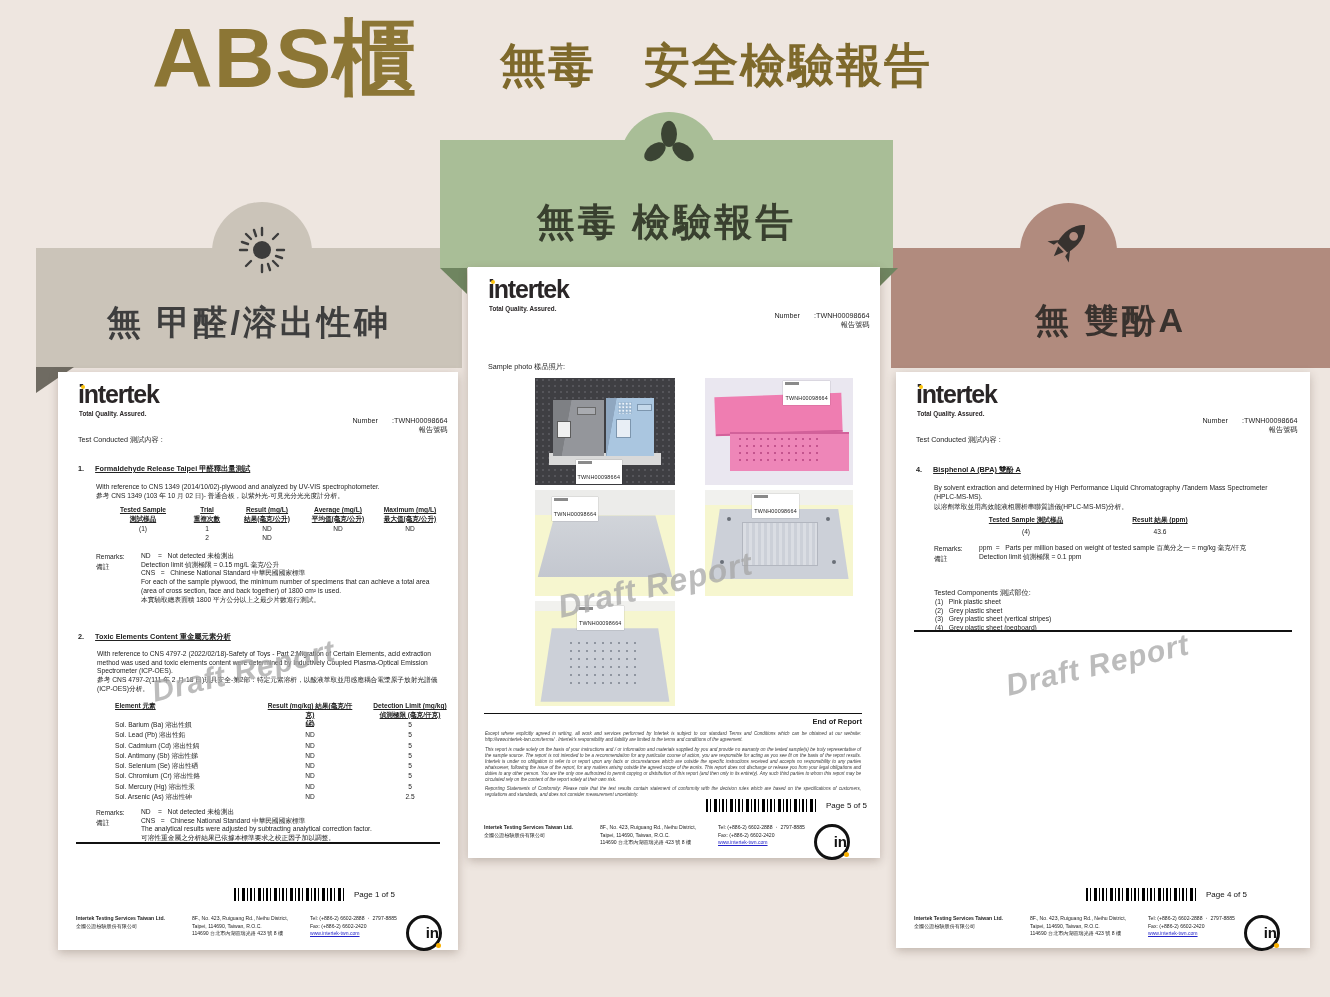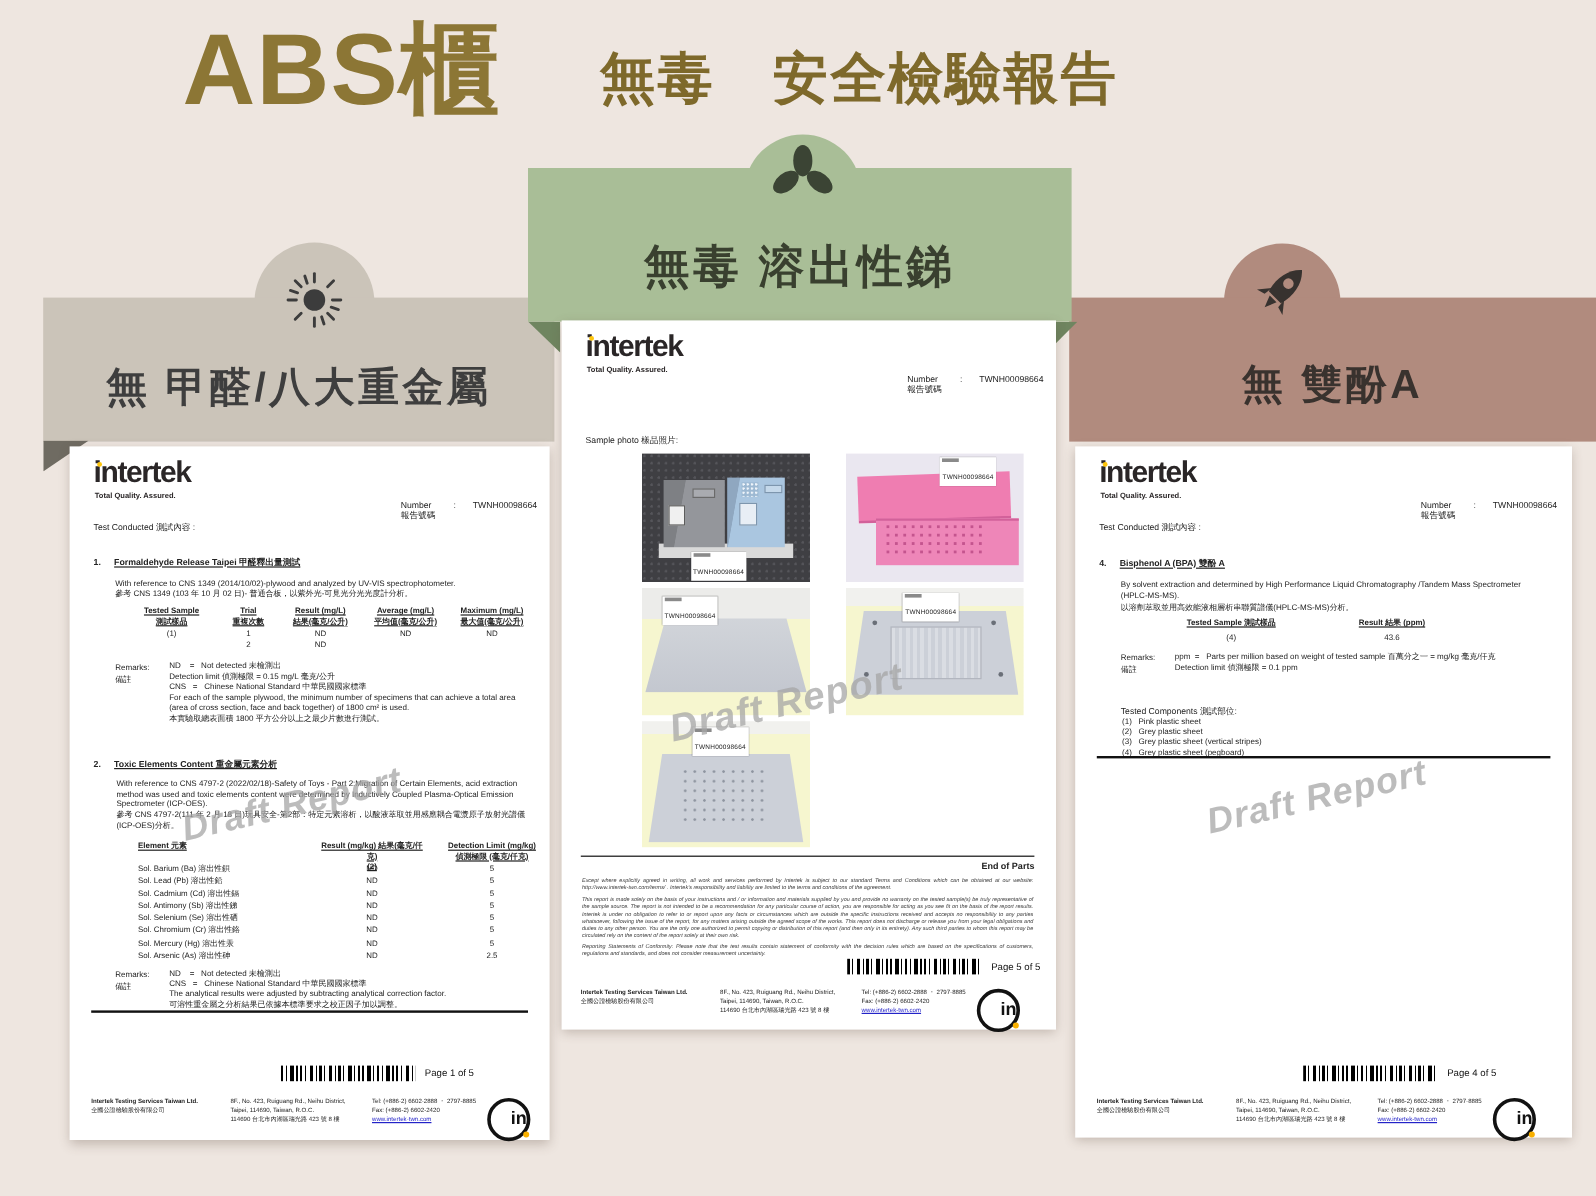--- a/index.html
+++ b/index.html
@@ -14,21 +14,21 @@
   .banner-rect{position:absolute;}
   .banner-circle{position:absolute;border-radius:50%;}
   .banner-label{position:absolute;text-align:center;font-weight:800;letter-spacing:3px;}
   .fold{position:absolute;}
   
   .doc{position:absolute;background:#fff;box-shadow:0 3px 9px rgba(90,70,55,.30);}
   .itk-logo{position:absolute;line-height:1;}
   .itk-logo .word{font-size:25px;font-weight:bold;letter-spacing:-1.2px;color:#2A2627;}
   .itk-logo .tittle{position:absolute;left:2.5px;top:2.5px;width:4px;height:4px;border-radius:50%;background:#FFC60B;}
   .tagline{position:absolute;font-size:6.3px;font-weight:bold;color:#2A2627;}
-  .numblk{position:absolute;font-size:7.2px;color:#222;line-height:1.3;}
+  .numblk{position:absolute;font-size:7.2px;color:#222;line-height:1.3;text-align:right;}
   .numrow{display:flex;}
   .numrow .nl{width:44px;}
   .numrow .nc{width:16px;}
   .t7{position:absolute;font-size:7.2px;}
   .sec{position:absolute;display:flex;gap:11px;font-size:7.3px;font-weight:bold;}
   .sec .sec-title{text-decoration:underline;}
   .para{position:absolute;font-size:6.7px;line-height:1.38;}
   .tbl{position:absolute;font-size:6.6px;}
   .rep-row{display:grid;}
   .rep-cell{text-align:center;white-space:pre-wrap;line-height:1.3;padding:0 1px;}
@@ -90,21 +90,21 @@
           <line x1="39" y1="17" x2="44" y2="12"></line>
         <line x1="20" y1="8" x2="22" y2="14"></line>
           <line x1="34" y1="42" x2="36" y2="48"></line>
         <line x1="8" y1="20" x2="14" y2="22"></line>
           <line x1="42" y1="34" x2="48" y2="36"></line>
       </g>
     </svg>
   </div>
   <div class="banner-rect" style="left:36px;top:248px;width:426px;height:120px;background:#CBC4B9;"></div>
   <div class="fold" style="left:36px;top:367px;width:38px;height:26px;background:#6F6B62;clip-path:polygon(0 0,100% 0,0 100%);"></div>
-  <div class="banner-label" style="left:36px;top:300px;width:426px;font-size:34px;color:#3E3E3E;">無 甲醛/八大重金屬</div>
+  <div class="banner-label" style="left:36px;top:300px;width:426px;font-size:34px;color:#3E3E3E;">無 甲醛/溶出性砷</div>
 
   <div class="banner-circle" style="left:1020px;top:203px;width:97px;height:97px;background:#B18B7E;"></div>
   <div class="abs" style="left:1040px;top:214px;width:56px;height:56px;z-index:1;">
     <svg width="56" height="56" viewBox="0 0 56 56">
       <g transform="rotate(45 28 28)" fill="#37322F">
         <path d="M28 4 C36 11 39 24 35 36 L21 36 C17 24 20 11 28 4 Z"></path>
         <circle cx="28" cy="20" r="4.4" fill="#B18B7E"></circle>
         <path d="M21 32 L13 42 L20 40 Z"></path>
         <path d="M35 32 L43 42 L36 40 Z"></path>
         <path d="M24 38 L28 48 L32 38 Z"></path>
@@ -120,21 +120,21 @@
       <g fill="#3B4434">
         <ellipse cx="32" cy="17" rx="8.5" ry="14"></ellipse>
         <ellipse cx="17" cy="36" rx="13" ry="8" transform="rotate(-38 17 36)"></ellipse>
         <ellipse cx="47" cy="36" rx="13" ry="8" transform="rotate(38 47 36)"></ellipse>
       </g>
     </svg>
   </div>
   <div class="banner-rect" style="left:440px;top:140px;width:453px;height:128px;background:#A9BE97;"></div>
   <div class="fold" style="left:440px;top:268px;width:27px;height:26px;background:#6F8560;clip-path:polygon(0 0,100% 0,100% 100%);"></div>
   <div class="fold" style="left:876px;top:268px;width:22px;height:22px;background:#6F8560;clip-path:polygon(0 0,100% 0,0 100%);"></div>
-  <div class="banner-label" style="left:440px;top:197px;width:453px;font-size:38px;color:#39402F;">無毒  溶出性銻</div>
+  <div class="banner-label" style="left:440px;top:197px;width:453px;font-size:38px;color:#39402F;">無毒  檢驗報告</div>
 
   <div class="doc" style="left:58px;top:372px;width:400px;height:578px;z-index:3;">
     <div class="itk-logo" style="left:20px;top:10px;">
       <span class="word">intertek</span><i class="tittle"></i>
     </div>
     <div class="tagline" style="left:21px;top:38px;">Total Quality. Assured.</div>
     <div class="numblk" style="left:276px;top:44px;">
       <div class="numrow">
         <span class="nl">Number</span>
         <span class="nc">:</span>
@@ -395,21 +395,21 @@
            radial-gradient(circle at 2px 2px,#8f95a0 1px,transparent 1.2px);background-size:8px 8px;"></div>
       <div class="slabel" style="left:30%;top:5%;">
         <span class="mini"></span>
         <span class="snum">TWNH00098664</span>
       </div>
     </div>
 
     <div class="wm" style="left:88px;top:300px;font-size:32px;">Draft Report</div>
 
     <div class="endline" style="left:16px;top:446px;width:378px;"></div>
-    <div class="endtext" style="left:16px;top:450px;width:378px;">End of Parts</div>
+    <div class="endtext" style="left:16px;top:450px;width:378px;">End of Report</div>
     <div class="disc" style="left:16px;top:464px;width:378px;">
         <div class="rep-row">
           <div class="rep-cell">Except where explicitly agreed in writing, all work and services performed by Intertek is subject to our standard Terms and Conditions which can be obtained at our website: http://www.intertek-twn.com/terms/ . Intertek's responsibility and liability are limited to the terms and conditions of the agreement.</div>
         </div>
         <div class="rep-row">
           <div class="rep-cell">This report is made solely on the basis of your instructions and / or information and materials supplied by you and provide no warranty on the tested sample(s) be truly representative of the sample source. The report is not intended to be a recommendation for any particular course of action, you are responsible for acting as you see fit on the basis of the report results. Intertek is under no obligation to refer to or report upon any facts or circumstances which are outside the specific instructions received and accepts no responsibility to any parties whatsoever, following the issue of the report, for any matters arising outside the agreed scope of the works. This report does not discharge or release you from your legal obligations and duties to any other person. You are the only one authorized to permit copying or distribution of this report (and then only in its entirety). Any such third parties to whom this report may be circulated rely on the content of the report solely at their own risk.</div>
         </div>
         <div class="rep-row">
           <div class="rep-cell">Reporting Statements of Conformity: Please note that the test results contain statement of conformity with the decision rules which are based on the specifications of customers, regulations and standards, and does not consider measurement uncertainty.</div>
         </div>

